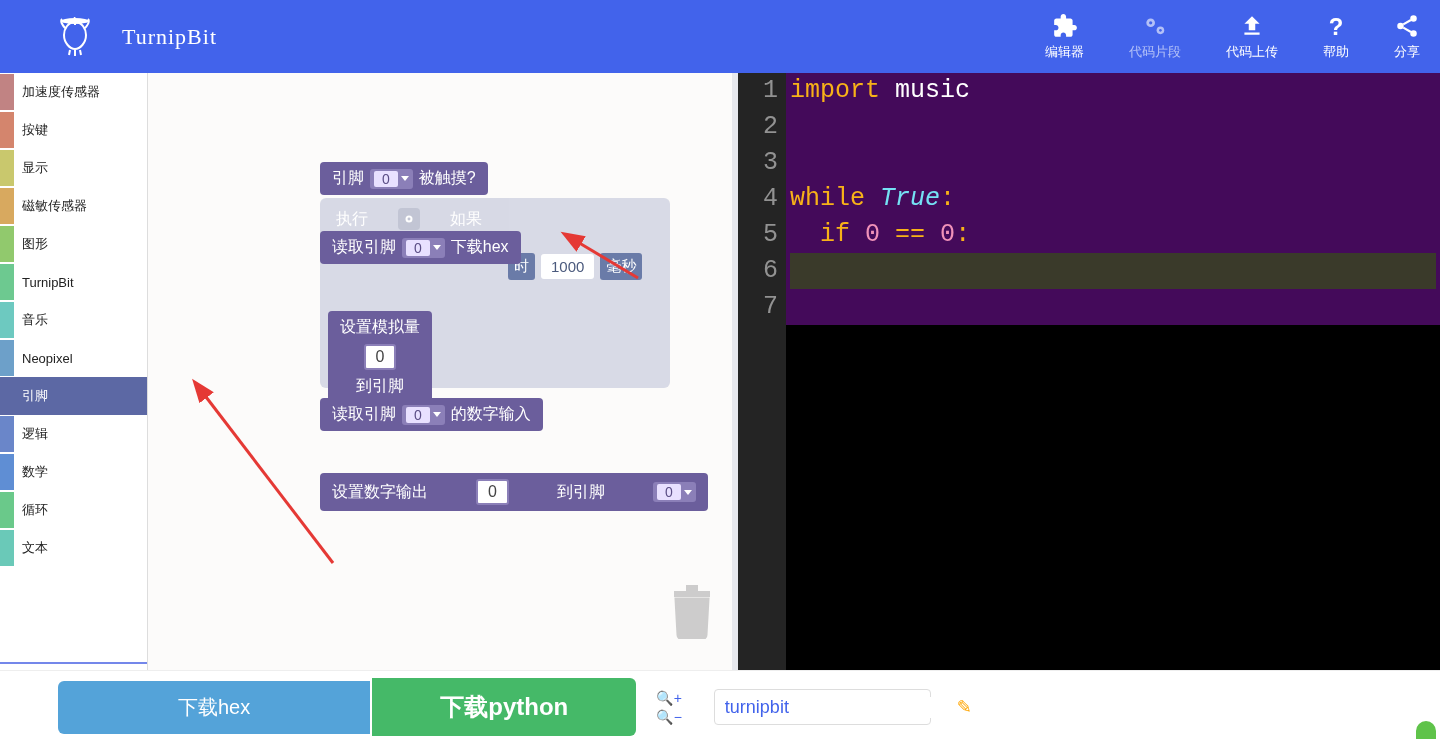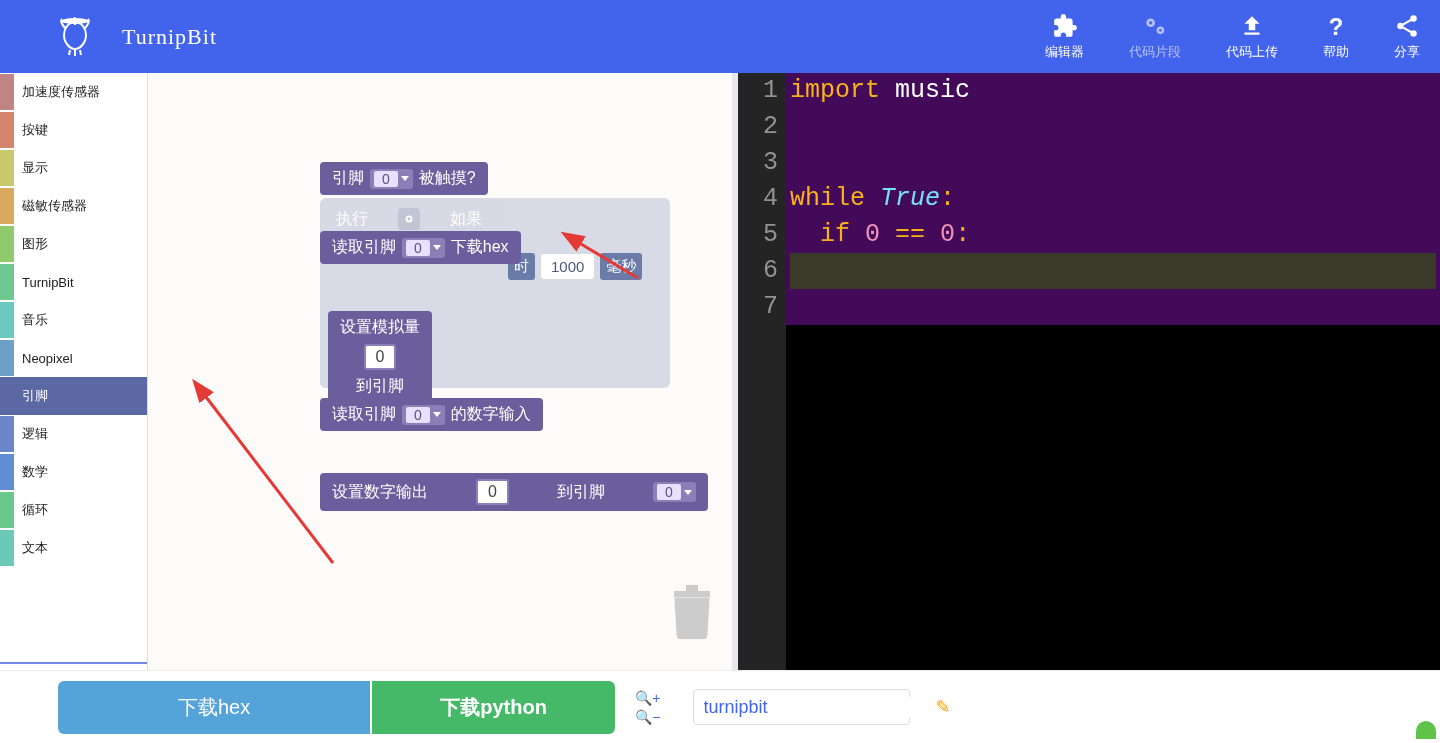--- a/index.html
+++ b/index.html
@@ -50,21 +50,21 @@
 .cl7 { background: #3a3a2a; }
 .code-below { position: absolute; top: 252px; bottom: 0; left: 0; right: 0; background: #000; }
 .kw { color: #f8b218; text-align: right; }
 .var { color: #75e1f4; font-style: italic; }
 .num { color: #f192b9; }
 .op { color: #f8b218; }
 .id { color: #ffffff; }
 .paren { color: #ffffff; }
 .footer { height: 73px; background: #fff; display: flex; align-items: center; padding: 0 0 0 58px; gap: 2px; border-top: 1px solid #eee; }
 .btn-hex { background: #54a3d9; color: #fff; font-size: 20px; padding: 13px 120px; border: none; border-radius: 6px 0 0 6px; cursor: pointer; font-weight: normal; }
-.btn-py { background: #45b968; color: #fff; font-size: 20px; padding: 13px 68px; border: none; border-radius: 0 6px 6px 0; cursor: pointer; font-weight: bold; text-align: center; }
+.btn-py { background: #45b968; color: #fff; font-size: 24px; padding: 13px 68px; border: none; border-radius: 0 6px 6px 0; cursor: pointer; font-weight: bold; text-align: center; }
 .zoom-col { display: flex; flex-direction: column; margin-left: 18px; gap: 3px; }
 .zoom-col span { color: #4263eb; font-size: 14px; cursor: pointer; }
 .name-box { display: flex; align-items: center; border: 1px solid #ddd; border-radius: 4px; padding: 6px 10px; margin-left: 30px; width: 217px; }
 .name-input { border: none; outline: none; font-size: 18px; color: #4263eb; flex: 1; font-family: inherit; }
 .pencil { color: #ffa500; font-size: 18px; }
 .corner-badge { position: absolute; right: 2px; bottom: 2px; width: 24px; height: 22px; border-radius: 12px 12px 0 0; background: #5fc34a; border: 2px solid #fff; }
 </style>
 </head>
 <body>
 

